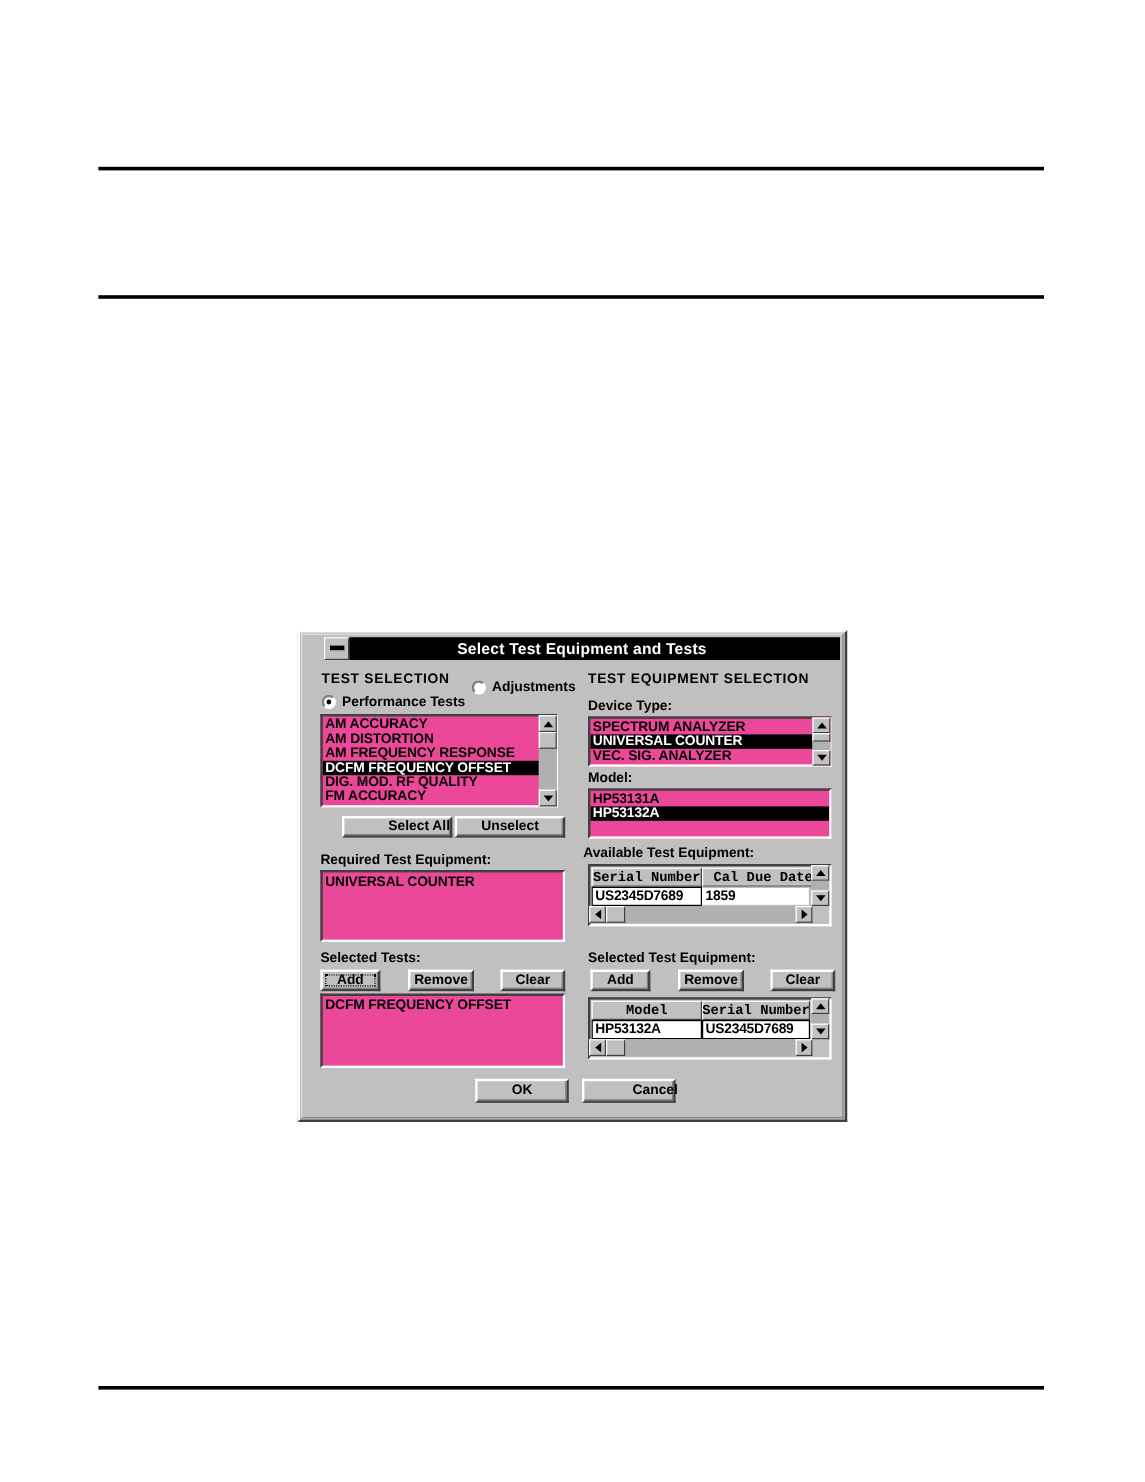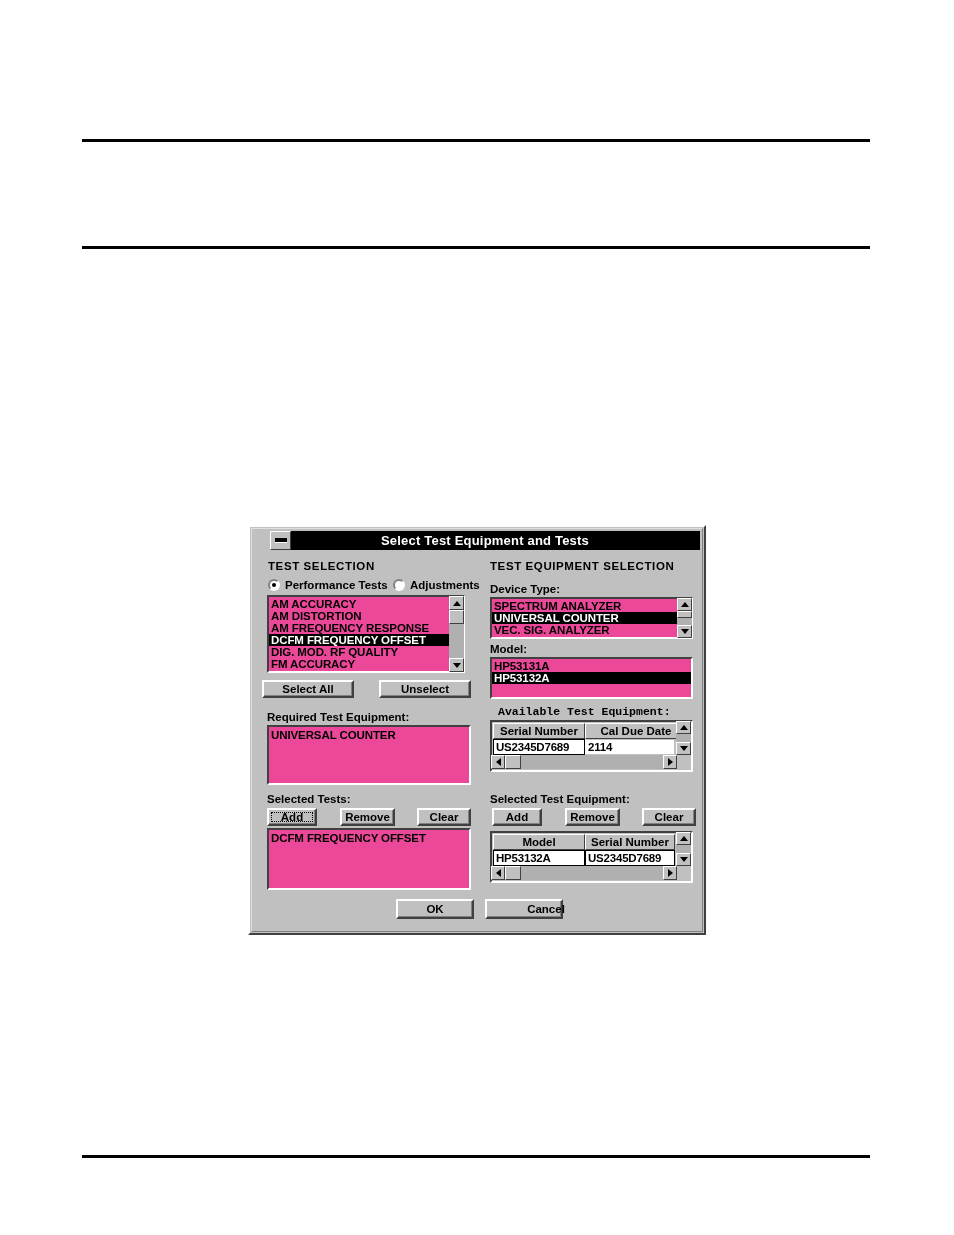--- a/index.html
+++ b/index.html
@@ -263,20 +263,21 @@
     border-right: 1px solid #404040;
     border-bottom: 1px solid #404040;
     box-sizing: border-box;
     display: flex;
     align-items: center;
     justify-content: center;
     font-size: 11.5px;
     font-weight: bold;
     color: #000000;
     white-space: nowrap;
+    font-family: Liberation Mono, monospace;
   }
   .grid-row {
     position: absolute;
     display: flex;
     height: 16px;
   }
   .grid-row .cell {
     background: #ffffff;
     border: 1px solid #000000;
     box-sizing: border-box;
@@ -315,21 +316,21 @@
     </div>
     <span class="titlebar-text">Select Test Equipment and Tests</span>
   </div>
 
   <div class="section-head" style="left:18px; top:33px;">TEST SELECTION</div>
 
   <div class="radio-wrap" style="left:18px; top:52px;">
     <span class="radio checked"></span>
     <span>Performance Tests</span>
   </div>
-  <div class="radio-wrap" style="left:143px; top:52px;">
+  <div class="radio-wrap" style="left:143px; top:40px;">
     <span class="radio"></span>
     <span>Adjustments</span>
   </div>
 
   <div class="inset" style="left:17px; top:68px; width:198px; height:78px;">
     <div style="padding-top:1px;">
       <div class="listrow">AM ACCURACY</div>
       <div class="listrow">AM DISTORTION</div>
       <div class="listrow">AM FREQUENCY RESPONSE</div>
       <div class="listrow sel">DCFM FREQUENCY OFFSET</div>
@@ -342,21 +343,21 @@
     <div class="sb-btn" style="left:0; top:0; width:15px; height:14px;">
         <span class="arrow-up"></span>
       </div>
     <div class="sb-track" style="left:0; top:14px; width:15px; height:48px;"></div>
     <div class="sb-thumb" style="left:0; top:14px; width:15px; height:14px;"></div>
     <div class="sb-btn" style="left:0; top:62px; width:15px; height:14px;">
         <span class="arrow-down"></span>
       </div>
   </div>
 
-  <div class="btn" style="left:12px; top:153px; width:92px; height:18px;">
+  <div class="btn" style="left:35px; top:153px; width:92px; height:18px;justify-content:flex-end;">
     <span class="inner-shadow"></span>
     <span class="lbl">Select All</span>
   </div>
   <div class="btn" style="left:129px; top:153px; width:92px; height:18px;">
     <span class="inner-shadow"></span>
     <span class="lbl">Unselect</span>
   </div>
 
   <div class="field-label" style="left:17px; top:184px;">Required Test Equipment:</div>
   <div class="inset" style="left:17px; top:198px; width:204px; height:60px;">
@@ -409,30 +410,30 @@
   </div>
 
   <div class="field-label" style="left:240px; top:116px;">Model:</div>
   <div class="inset" style="left:240px; top:130px; width:203px; height:42px;">
     <div style="padding-top:1px;">
       <div class="listrow">HP53131A</div>
       <div class="listrow sel">HP53132A</div>
     </div>
   </div>
 
-  <div class="field-label" style="left:248px; top:178px;font-family:Liberation Mono, monospace;">Available Test Equipment:</div>
+  <div class="field-label" style="left:236px; top:178px;">Available Test Equipment:</div>
 
   <div class="inset" style="left:240px; top:193px; width:203px; height:52px; background:#c0c0c0;">
     <div class="grid-head" style="left:1px; top:1px;">
       <div class="cell" style="width:92px;">Serial Number</div>
       <div class="cell" style="width:102px;">Cal Due Date</div>
     </div>
     <div class="grid-row" style="left:1px; top:17px;">
       <div class="cell" style="width:92px;">US2345D7689</div>
-      <div class="cell plain" style="width:90px;">2114</div>
+      <div class="cell plain" style="width:90px;">1859</div>
     </div>
     <div class="grid-filler" style="left:1px; top:33px; width:182px; height:15px;"></div>
   </div>
   <div class="vscroll" style="left:426px; top:194px; height:34px;">
     <div class="sb-btn" style="left:0; top:0; width:15px; height:13px;">
         <span class="arrow-up"></span>
       </div>
     <div class="sb-track" style="left:0; top:13px; width:15px; height:8px;"></div>
     <div class="sb-btn" style="left:0; top:21px; width:15px; height:13px;">
         <span class="arrow-down"></span>

